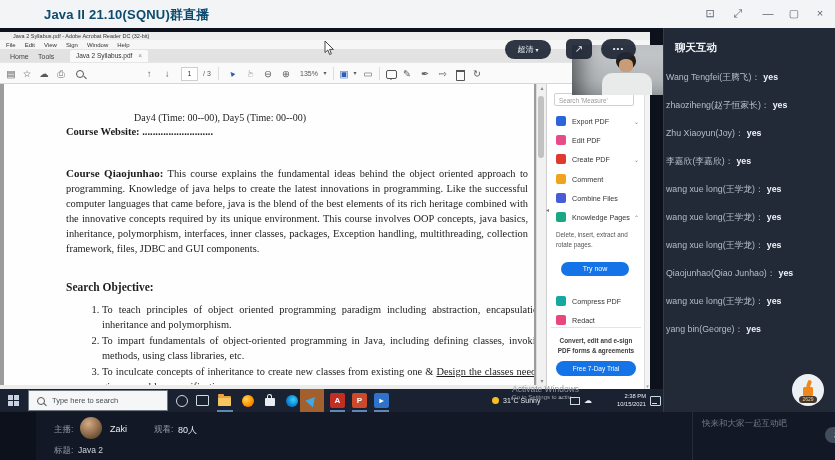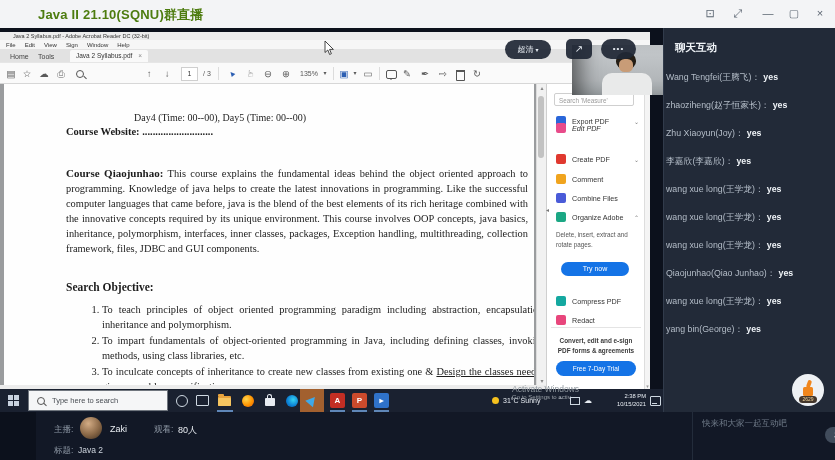--- a/index.html
+++ b/index.html
@@ -2,21 +2,21 @@
 <html><head>
 <meta charset="utf-8">
 <style>
   html,body{margin:0;padding:0;background:#000;}
   .stage{position:relative;width:835px;height:460px;overflow:hidden;background:#0c111c;
          font-family:"Liberation Sans",sans-serif;-webkit-font-smoothing:antialiased;}
   .abs{position:absolute;}
 
   
   .titlebar{left:0;top:0;width:835px;height:28px;background:#f3f4f6;border-bottom:1px solid #e3e5e8;}
-  .app-title{left:38px;top:6px;font-size:13px;color:#4d7c0f;font-weight:bold;letter-spacing:.2px;}
+  .app-title{left:44px;top:6px;font-size:13px;color:#0c4a6e;font-weight:bold;letter-spacing:.2px;}
   .winctl{top:7px;font-size:11px;color:#5c6672;width:20px;text-align:center;cursor:default;}
 
   
   .capture{left:0;top:28px;width:663px;height:384px;background:#0c111c;}
 
   
   .acrobat{left:0;top:4px;width:650px;height:357px;background:#ececec;font-family:"Liberation Sans",sans-serif;}
   .acro-title{left:0;top:0;width:650px;height:8px;background:#ededed;font-size:5.5px;line-height:8px;color:#333;padding-left:13px;box-sizing:border-box;}
   .adobe-dot{left:4px;top:2px;width:5px;height:5px;background:#c22e24;border-radius:1px;}
   .acro-menu{left:0;top:8px;width:650px;height:9px;background:#f6f6f6;display:flex;gap:9px;align-items:center;padding-left:6px;font-size:6px;color:#333;box-sizing:border-box;}
@@ -227,40 +227,40 @@
       <div class="abs doc-thumb"></div>
 
       <div class="abs panel">
         <div class="abs p-search">Search 'Measure'</div>
 
         <div class="prow" style="top:31px;">
             <span class="pi" style="background:#2a66d9;"></span>
             <span>Export PDF</span>
             <span class="pchev" style="left:78px;">⌄</span>
           </div>
-        <div class="prow" style="top:38px;font-style:italic;">
+        <div class="prow" style="top:50px;">
             <span class="pi" style="background:#e84b8a;"></span>
             <span>Edit PDF</span>
           </div>
         <div class="prow" style="top:69px;">
             <span class="pi" style="background:#e0392f;"></span>
             <span>Create PDF</span>
             <span class="pchev" style="left:78px;">⌄</span>
           </div>
         <div class="prow" style="top:89px;">
             <span class="pi" style="background:#f0a41e;"></span>
             <span>Comment</span>
           </div>
         <div class="prow" style="top:108px;">
             <span class="pi" style="background:#4a5bd8;"></span>
             <span>Combine Files</span>
           </div>
         <div class="prow" style="top:127px;">
             <span class="pi" style="background:#1ba784;"></span>
-            <span>Organize Adobe</span>
+            <span>Knowledge Pages</span>
             <span class="pchev" style="left:78px;">⌃</span>
           </div>
 
         <div class="abs p-desc" style="top:146px;">Delete, insert, extract and rotate pages.</div>
         <div class="abs btn-blue" style="left:14px;top:178px;width:68px;height:14px;line-height:14px;">Try now</div>
 
         <div class="prow" style="top:211px;">
             <span class="pi" style="background:#14a8a0;"></span>
             <span>Compress PDF</span>
           </div>

